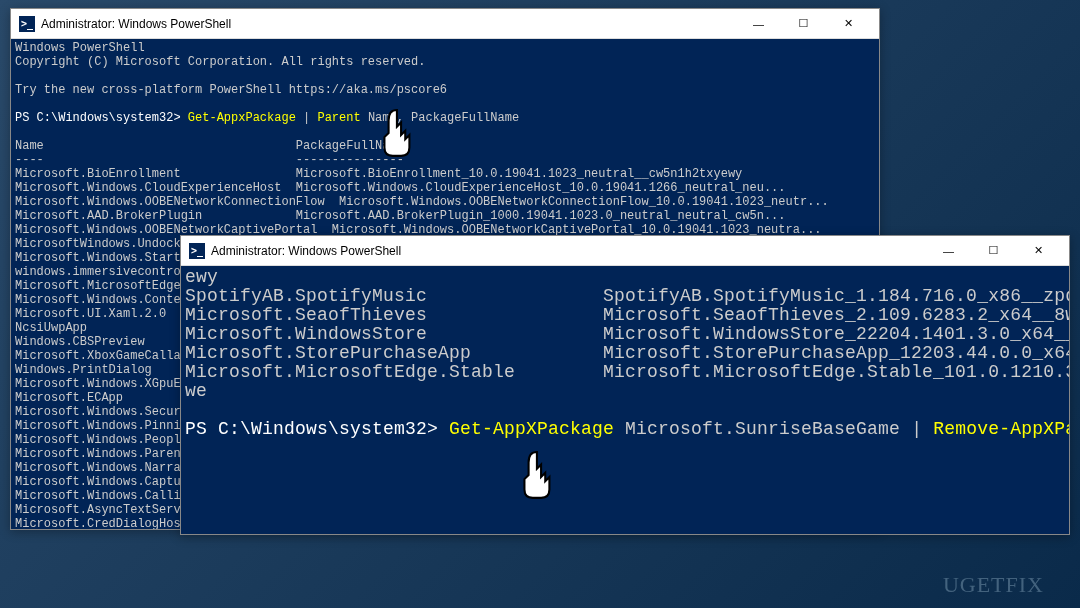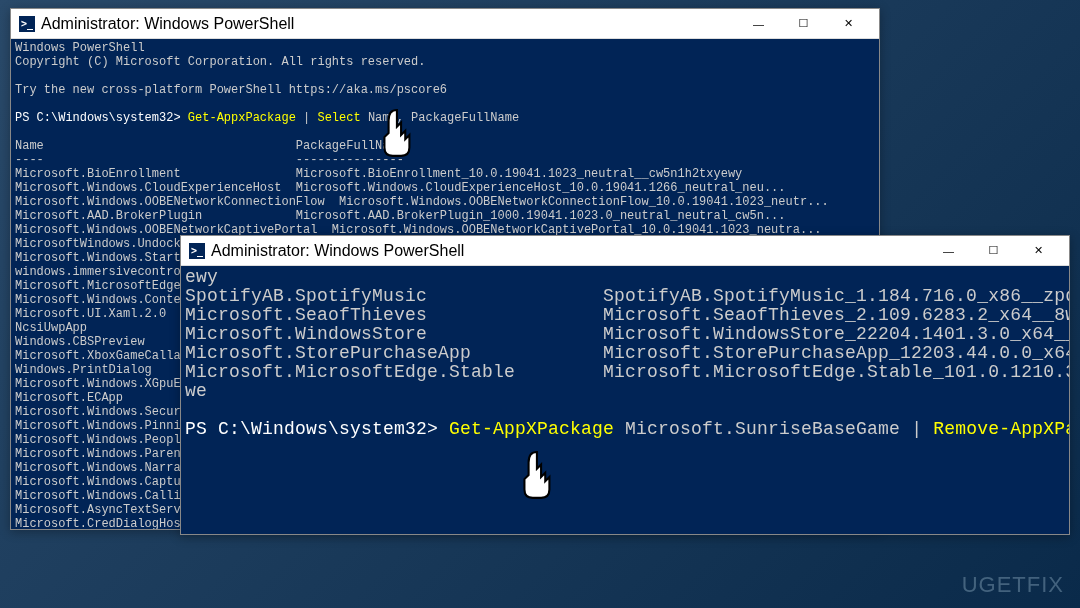--- a/index.html
+++ b/index.html
@@ -32,21 +32,21 @@
     margin-right: 6px;
     display: flex;
     align-items: center;
     justify-content: center;
     color: #fff;
     font-size: 10px;
     font-weight: bold;
   }
   .title-text {
     font-family: 'Segoe UI', sans-serif;
-    font-size: 16px;
+    font-size: 12px;
     color: #000;
     flex: 1;
   }
   .win-controls {
     display: flex;
     gap: 0;
   }
   .win-btn {
     width: 45px;
     height: 28px;
@@ -77,24 +77,24 @@
   .cursor-hand {
     position: absolute;
     width: 42px;
     height: 52px;
     pointer-events: none;
   }
   .hand1 { left: 378px; top: 108px; }
   .hand2 { left: 518px; top: 450px; }
   .watermark {
     position: absolute;
-    right: 16px;
+    right: 36px;
     bottom: 10px;
     color: rgba(150,180,200,0.4);
-    font-family: Liberation Sans, sans-serif;
+    font-family: Liberation Serif, serif;
     font-size: 22px;
     font-weight: 300;
     letter-spacing: 1px;
   }
 </style>
 </head>
 <body>
 
 <div class="window window1">
   <div class="titlebar">
@@ -104,21 +104,21 @@
       <div class="win-btn">—</div>
       <div class="win-btn">☐</div>
       <div class="win-btn close">✕</div>
     </div>
   </div>
   <div class="terminal" id="term1">Windows PowerShell
 Copyright (C) Microsoft Corporation. All rights reserved.
 
 Try the new cross-platform PowerShell https://aka.ms/pscore6
 
-<span class="white">PS C:\Windows\system32&gt; </span><span class="yellow">Get-AppxPackage</span> | <span class="yellow">Select</span> Name, PackageFullName
+<span class="white">PS C:\Windows\system32&gt; </span><span class="yellow">Get-AppxPackage</span> | <span class="yellow">Parent</span> Name, PackageFullName
 
 Name                                   PackageFullName
 ----                                   ---------------
 Microsoft.BioEnrollment                Microsoft.BioEnrollment_10.0.19041.1023_neutral__cw5n1h2txyewy
 Microsoft.Windows.CloudExperienceHost  Microsoft.Windows.CloudExperienceHost_10.0.19041.1266_neutral_neu...
 Microsoft.Windows.OOBENetworkConnectionFlow  Microsoft.Windows.OOBENetworkConnectionFlow_10.0.19041.1023_neutr...
 Microsoft.AAD.BrokerPlugin             Microsoft.AAD.BrokerPlugin_1000.19041.1023.0_neutral_neutral_cw5n...
 Microsoft.Windows.OOBENetworkCaptivePortal  Microsoft.Windows.OOBENetworkCaptivePortal_10.0.19041.1023_neutra...
 MicrosoftWindows.UndockedDevKit        MicrosoftWindows.UndockedDevKit_10.0.19041.1023_neutral_neutral_c...
 Microsoft.Windows.StartM

